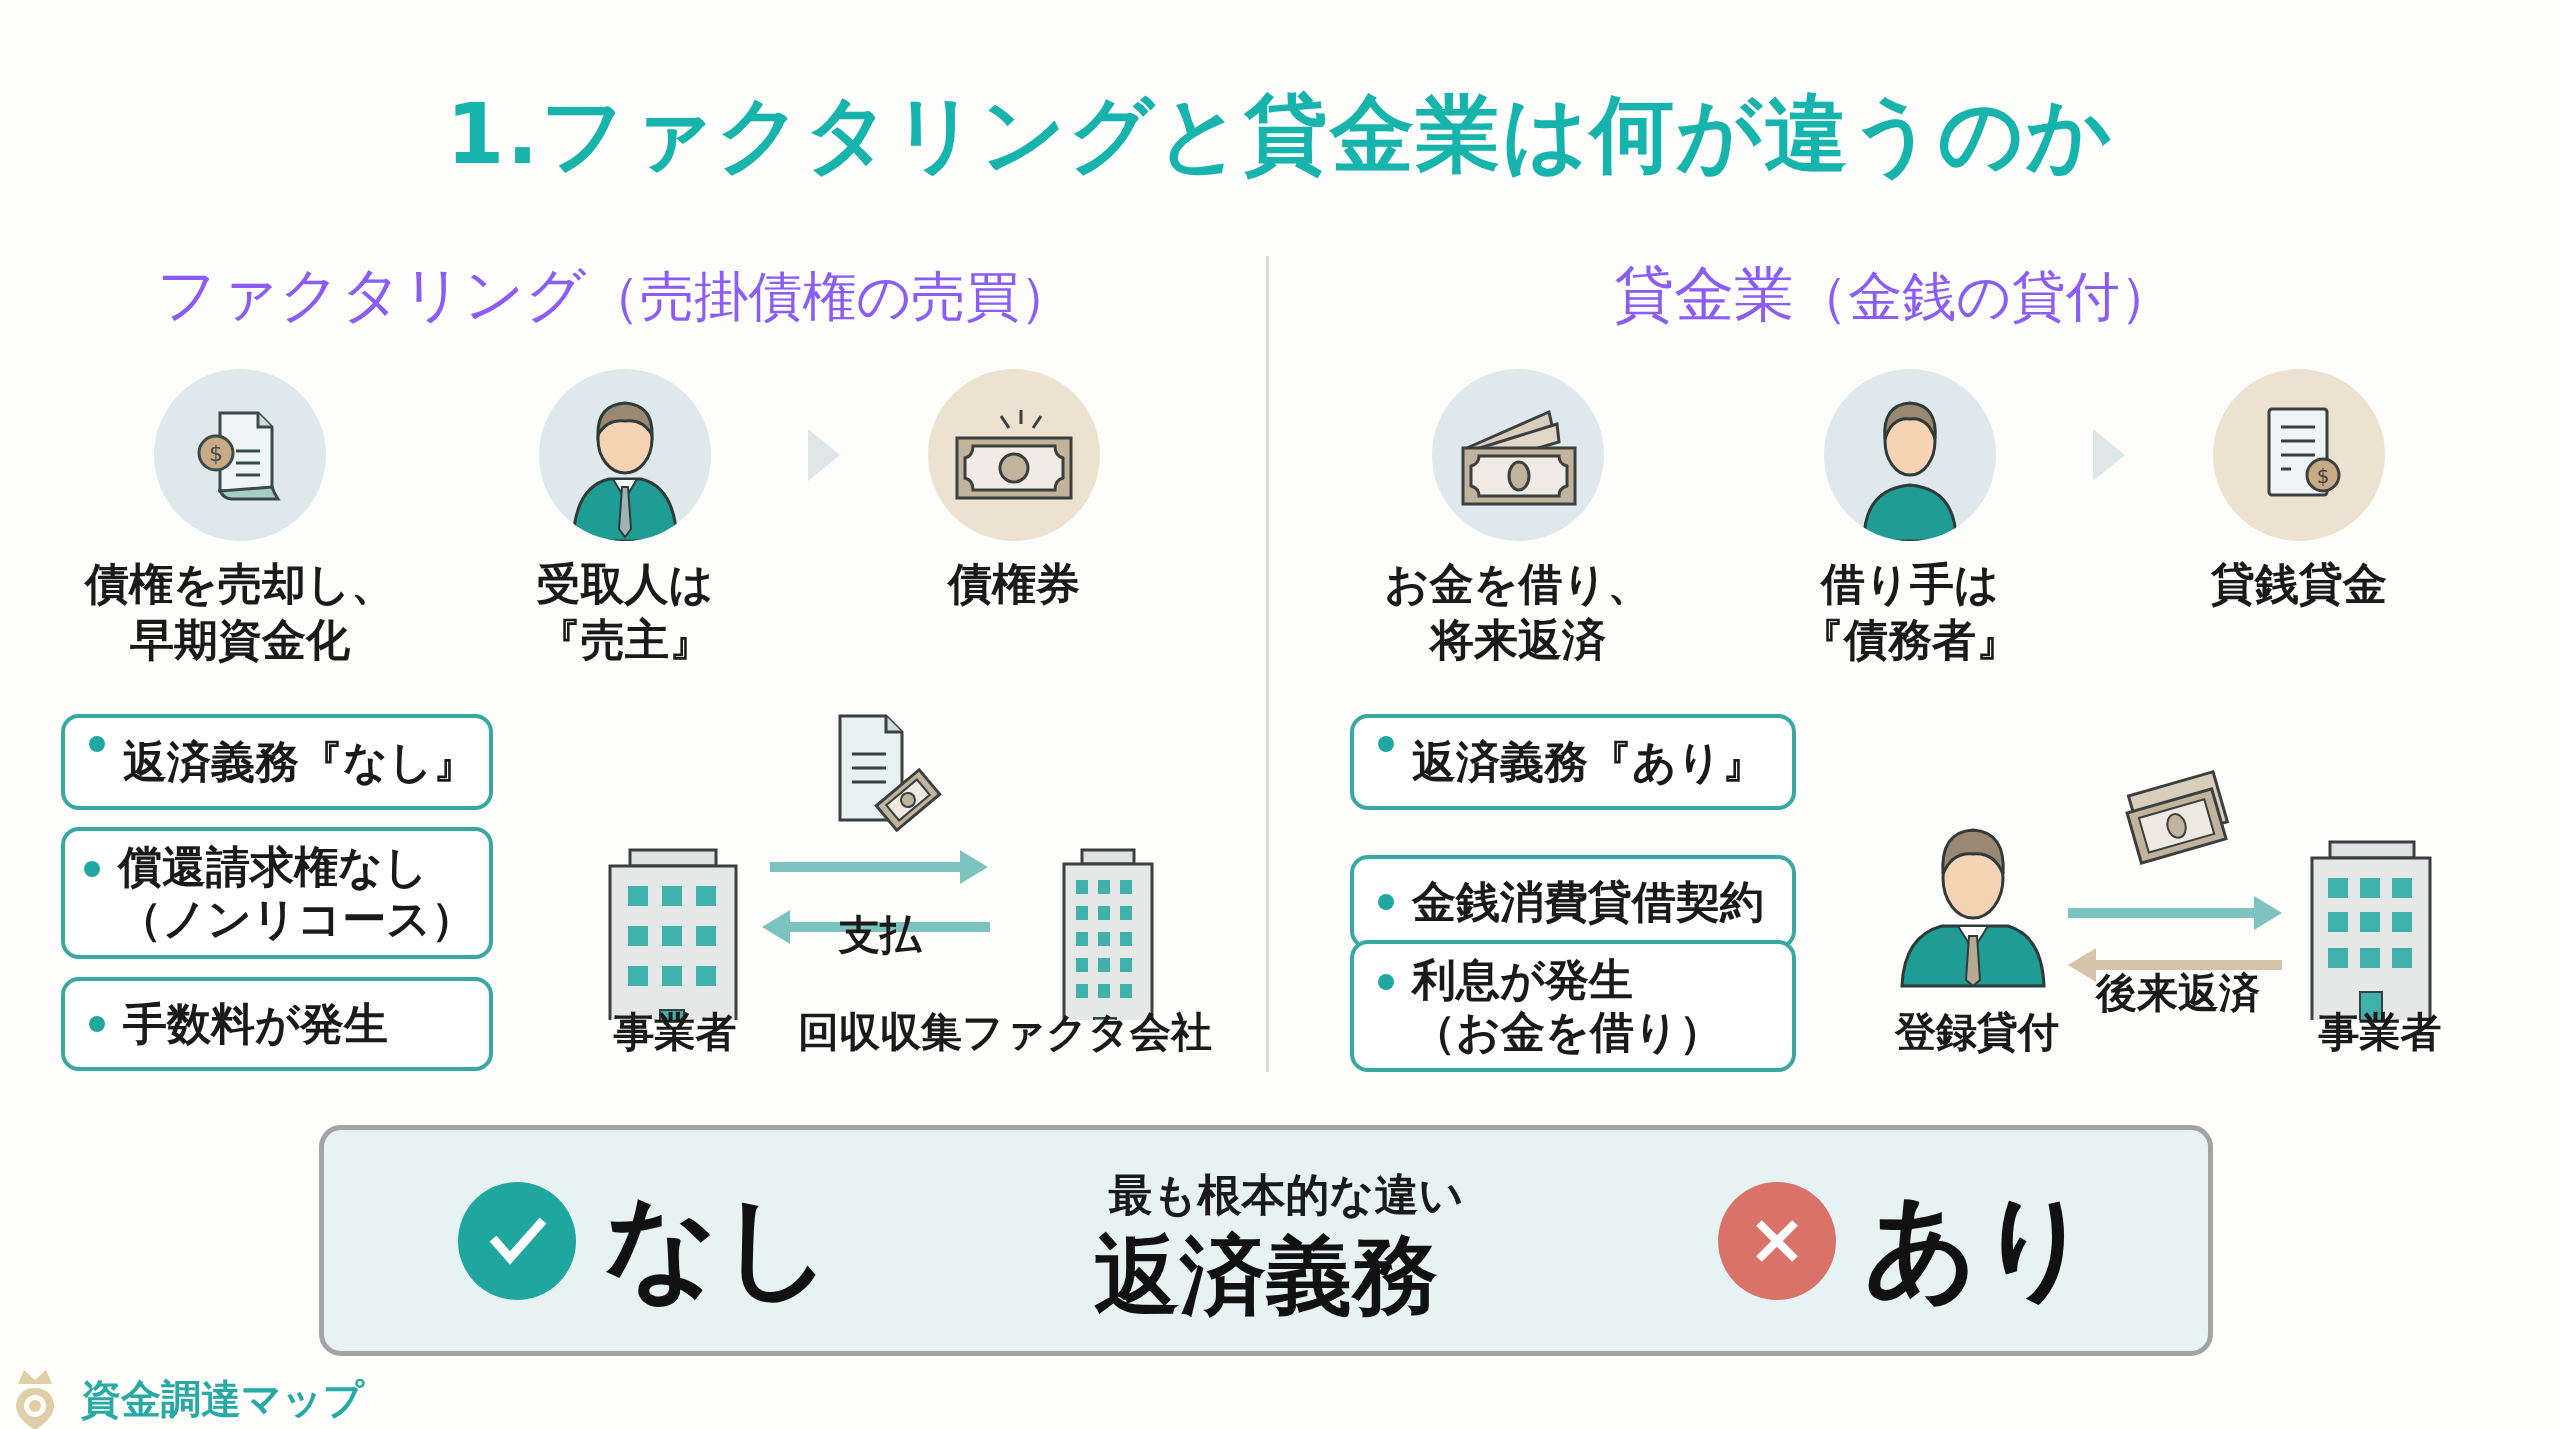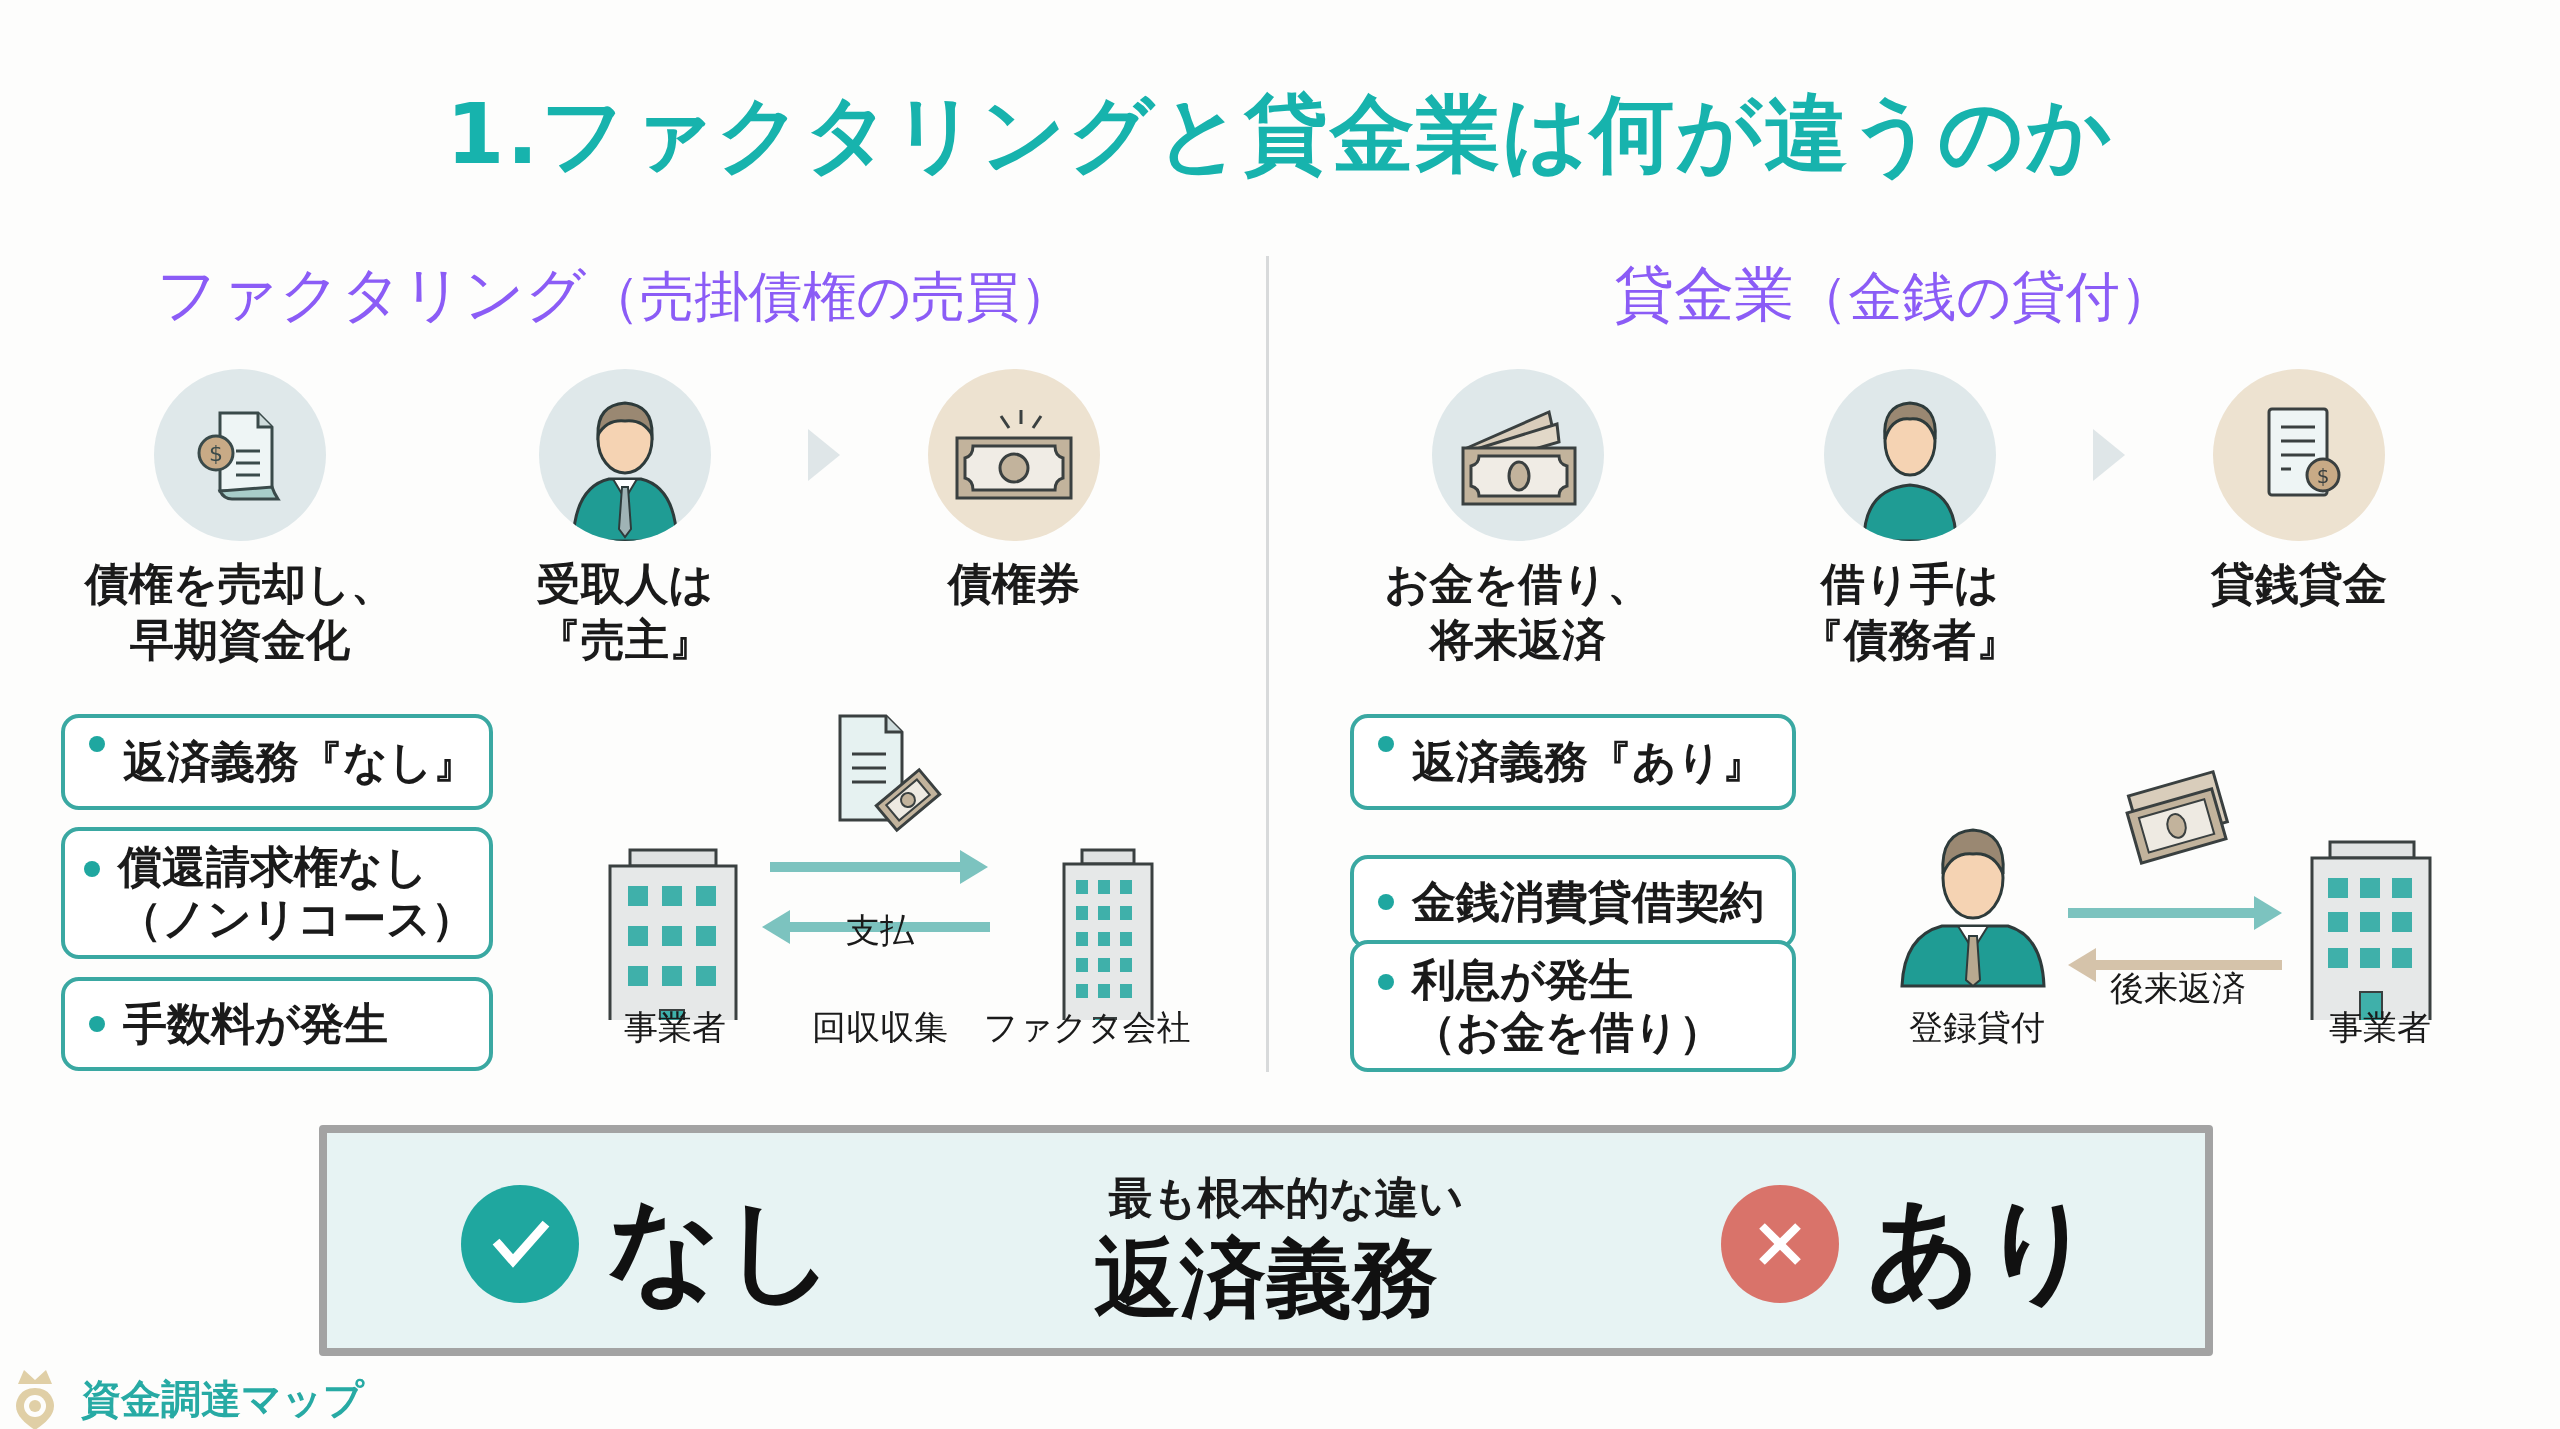--- a/index.html
+++ b/index.html
@@ -36,25 +36,25 @@
   }
 
   .pill {
     position: absolute; border: 4px solid #3aa8a2; border-radius: 18px; background: #fff;
     box-sizing: border-box; display: flex; align-items: center;
     padding-left: 24px; font-size: 44px; font-weight: 700; color: #1a1a1a;
   }
   .pill .dot { width: 16px; height: 16px; border-radius: 50%; background: #1fa7a0; margin-right: 18px; flex: none; align-self: flex-start; }
   .pill .txt { line-height: 52px; }
 
-  .flow-label { position: absolute; transform: translateX(-50%); font-size: 34px; font-weight: 400; color: #1a1a1a; white-space: nowrap; }
+  .flow-label { position: absolute; transform: translateX(-50%); font-size: 41px; font-weight: 700; color: #1a1a1a; white-space: nowrap; }
 
   .summary {
     position: absolute; left: 319px; top: 1125px; width: 1894px; height: 231px;
-    background: #e7f3f3; border: 8px solid #a3a3a3; border-radius: 4px; box-sizing: border-box;
+    background: #e7f3f3; border: 5px solid #a3a3a3; border-radius: 22px; box-sizing: border-box;
   }
   .sum-icon { position: absolute; width: 118px; height: 118px; border-radius: 50%; display: flex; align-items: center; justify-content: center; }
   .sum-word { position: absolute; font-size: 112px; font-weight: 700; color: #111; line-height: 1; }
   .sum-sub { position: absolute; left: 0; right: 0; text-align: center; font-size: 44px; font-weight: 700; color: #1a1a1a; }
   .sum-main { position: absolute; left: 0; right: 0; text-align: center; font-size: 86px; font-weight: 700; color: #111; }
 
   .logo { position: absolute; left: 12px; top: 1366px; display: flex; align-items: center; }
   .logo-text { font-size: 40px; color: #27aaa4; font-weight: 700; margin-left: 23px; }
 </style>
 </head>

